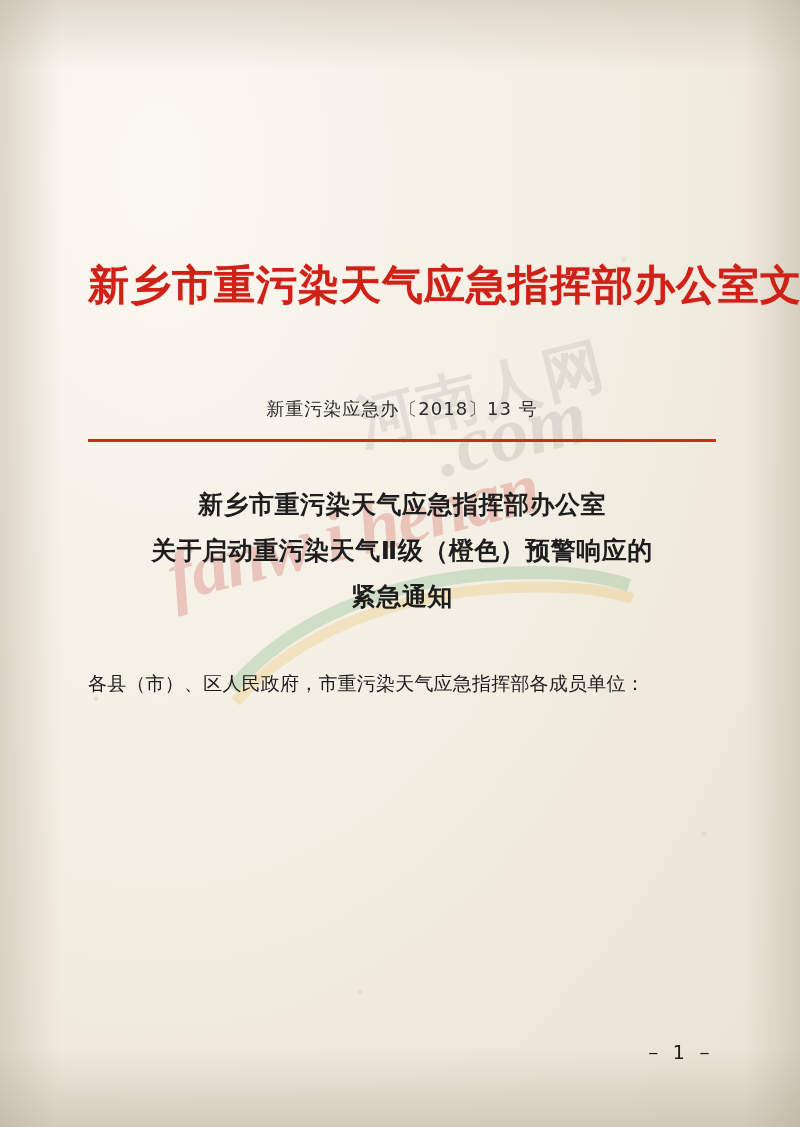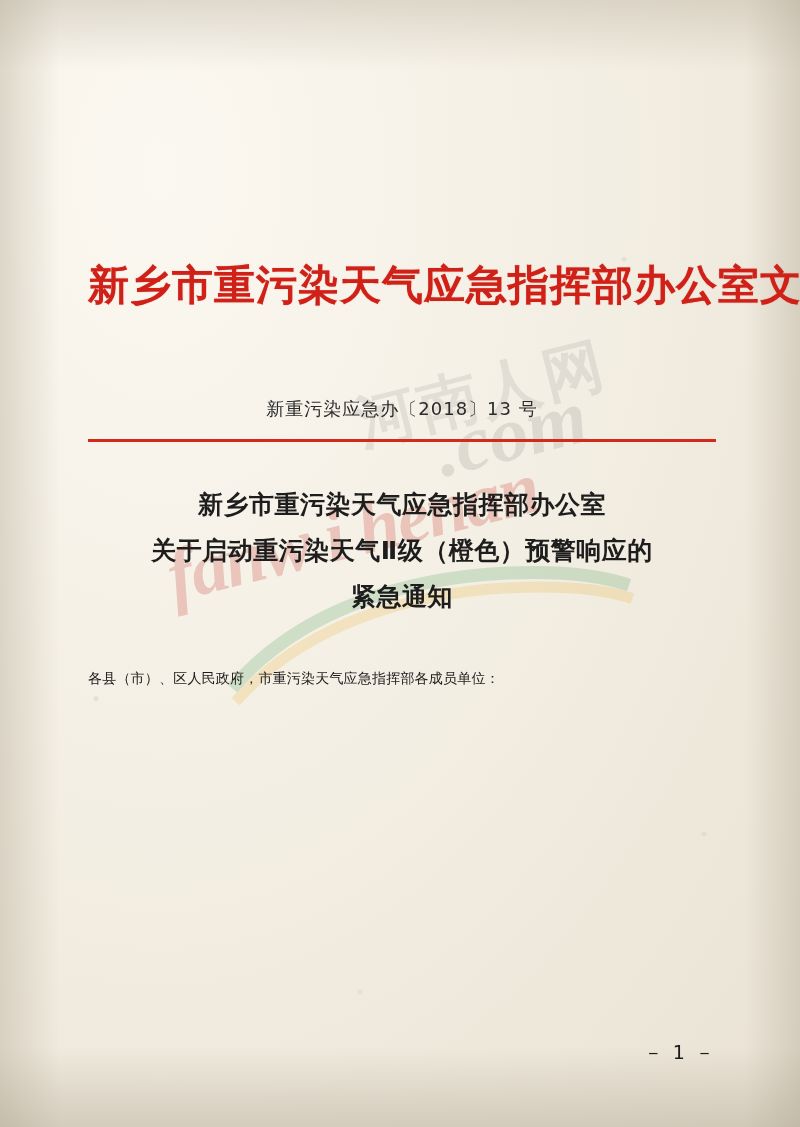--- a/index.html
+++ b/index.html
@@ -146,21 +146,21 @@
     font-family: "DejaVu Sans", sans-serif;
     font-weight: bold;
     font-size: 25px;
     line-height: 1.85;
     color: #1d1d1d;
     letter-spacing: 0.5px;
   }
   .body-block {
     margin-top: 44px;
     font-family: "DejaVu Sans", sans-serif;
-    font-size: 14px;
+    font-size: 19px;
     line-height: 2.0;
     color: #1c1c1c;
     text-align: justify;
     letter-spacing: 0.2px;
   }
   .body-block p {
     margin: 0;
   }
   .indent2 {
     text-indent: 2em;

